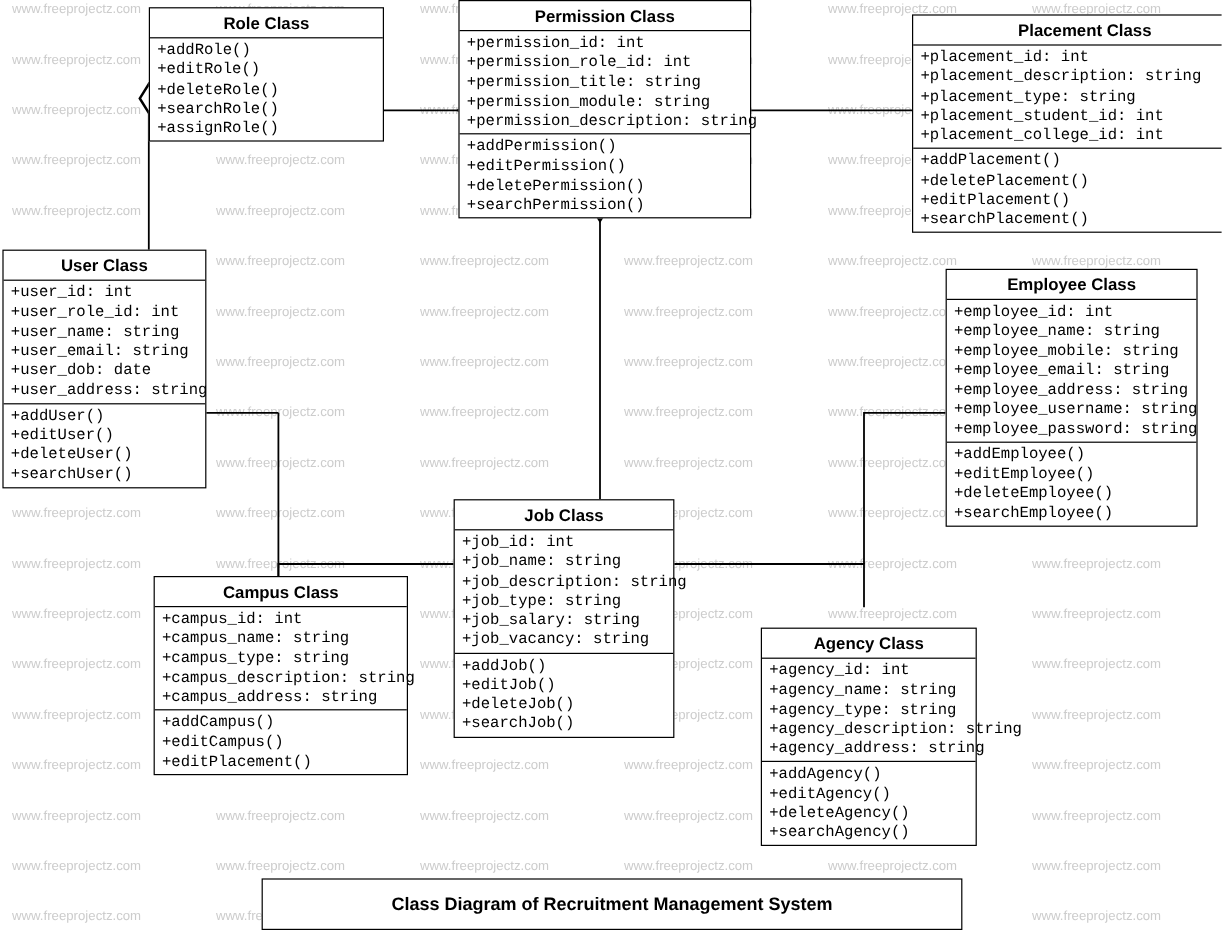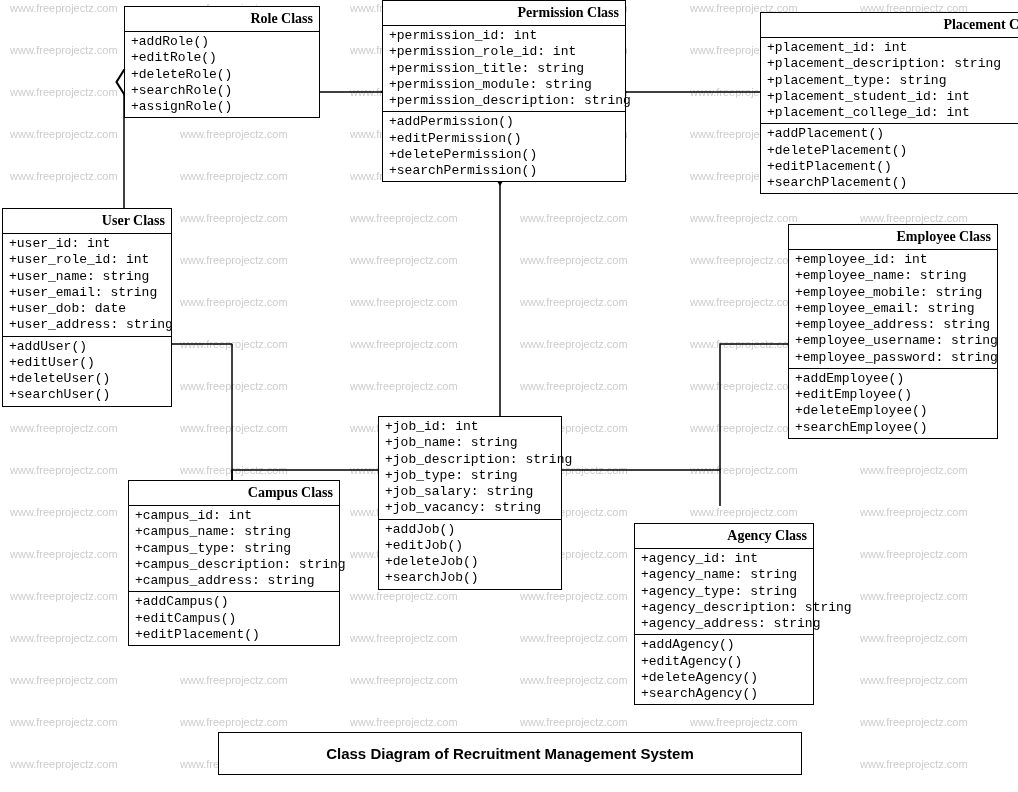--- a/index.html
+++ b/index.html
@@ -13,23 +13,23 @@
     background: #fff;
     color: #000;
   }
   .class-box {
     position: absolute;
     border: 1.5px solid #000;
     background: #fff;
     box-sizing: border-box;
   }
   .class-title {
-    text-align: right;
+    text-align: center;
     font-weight: bold;
-    font-family: Liberation Serif, serif;
+    font-family: Liberation Sans, sans-serif;
     padding: 4px 6px;
     border-bottom: 1.5px solid #000;
     font-size: 14px;
   }
   .class-attrs, .class-methods {
     padding: 2px 6px;
     line-height: 1.25;
     white-space: nowrap;
   }
   .class-attrs {
@@ -281,20 +281,21 @@
     </div>
   <div class="class-methods">
       <div>+addEmployee()</div>
       <div>+editEmployee()</div>
       <div>+deleteEmployee()</div>
       <div>+searchEmployee()</div>
     </div>
 </div>
 
 <div class="class-box" style="left:378px; top:416px; width:184px;">
+  <div class="class-title">Job Class</div>
   <div class="class-attrs">
       <div>+job_id: int</div>
       <div>+job_name: string</div>
       <div>+job_description: string</div>
       <div>+job_type: string</div>
       <div>+job_salary: string</div>
       <div>+job_vacancy: string</div>
     </div>
   <div class="class-methods">
       <div>+addJob()</div>

